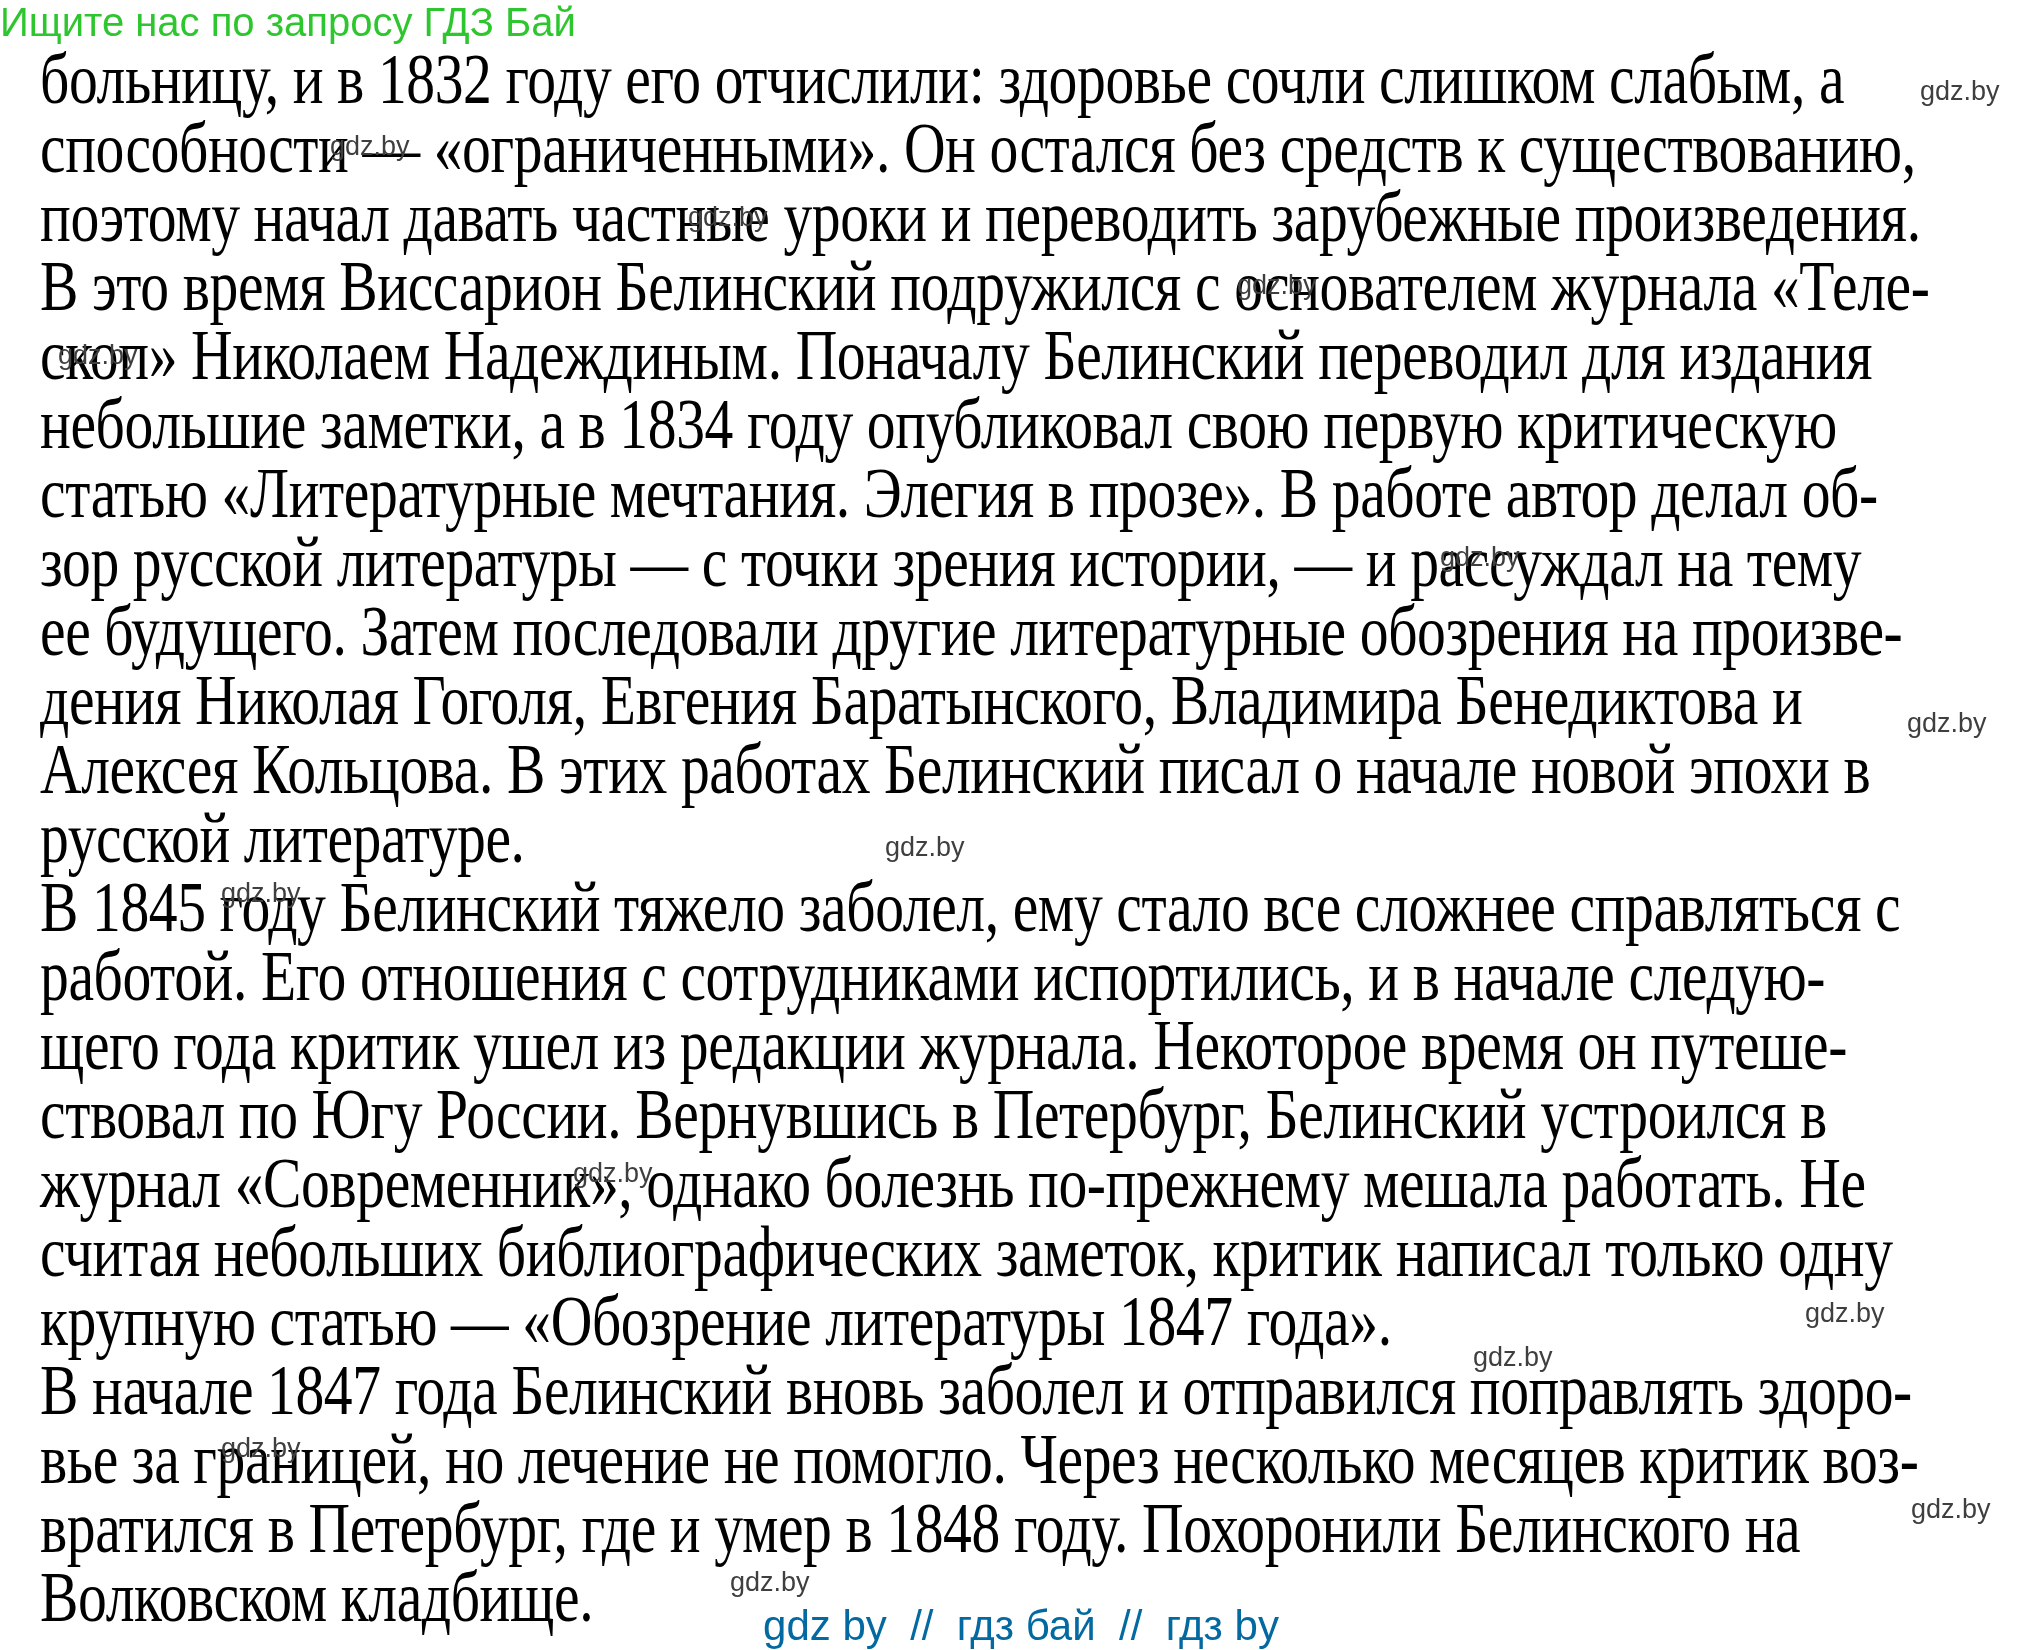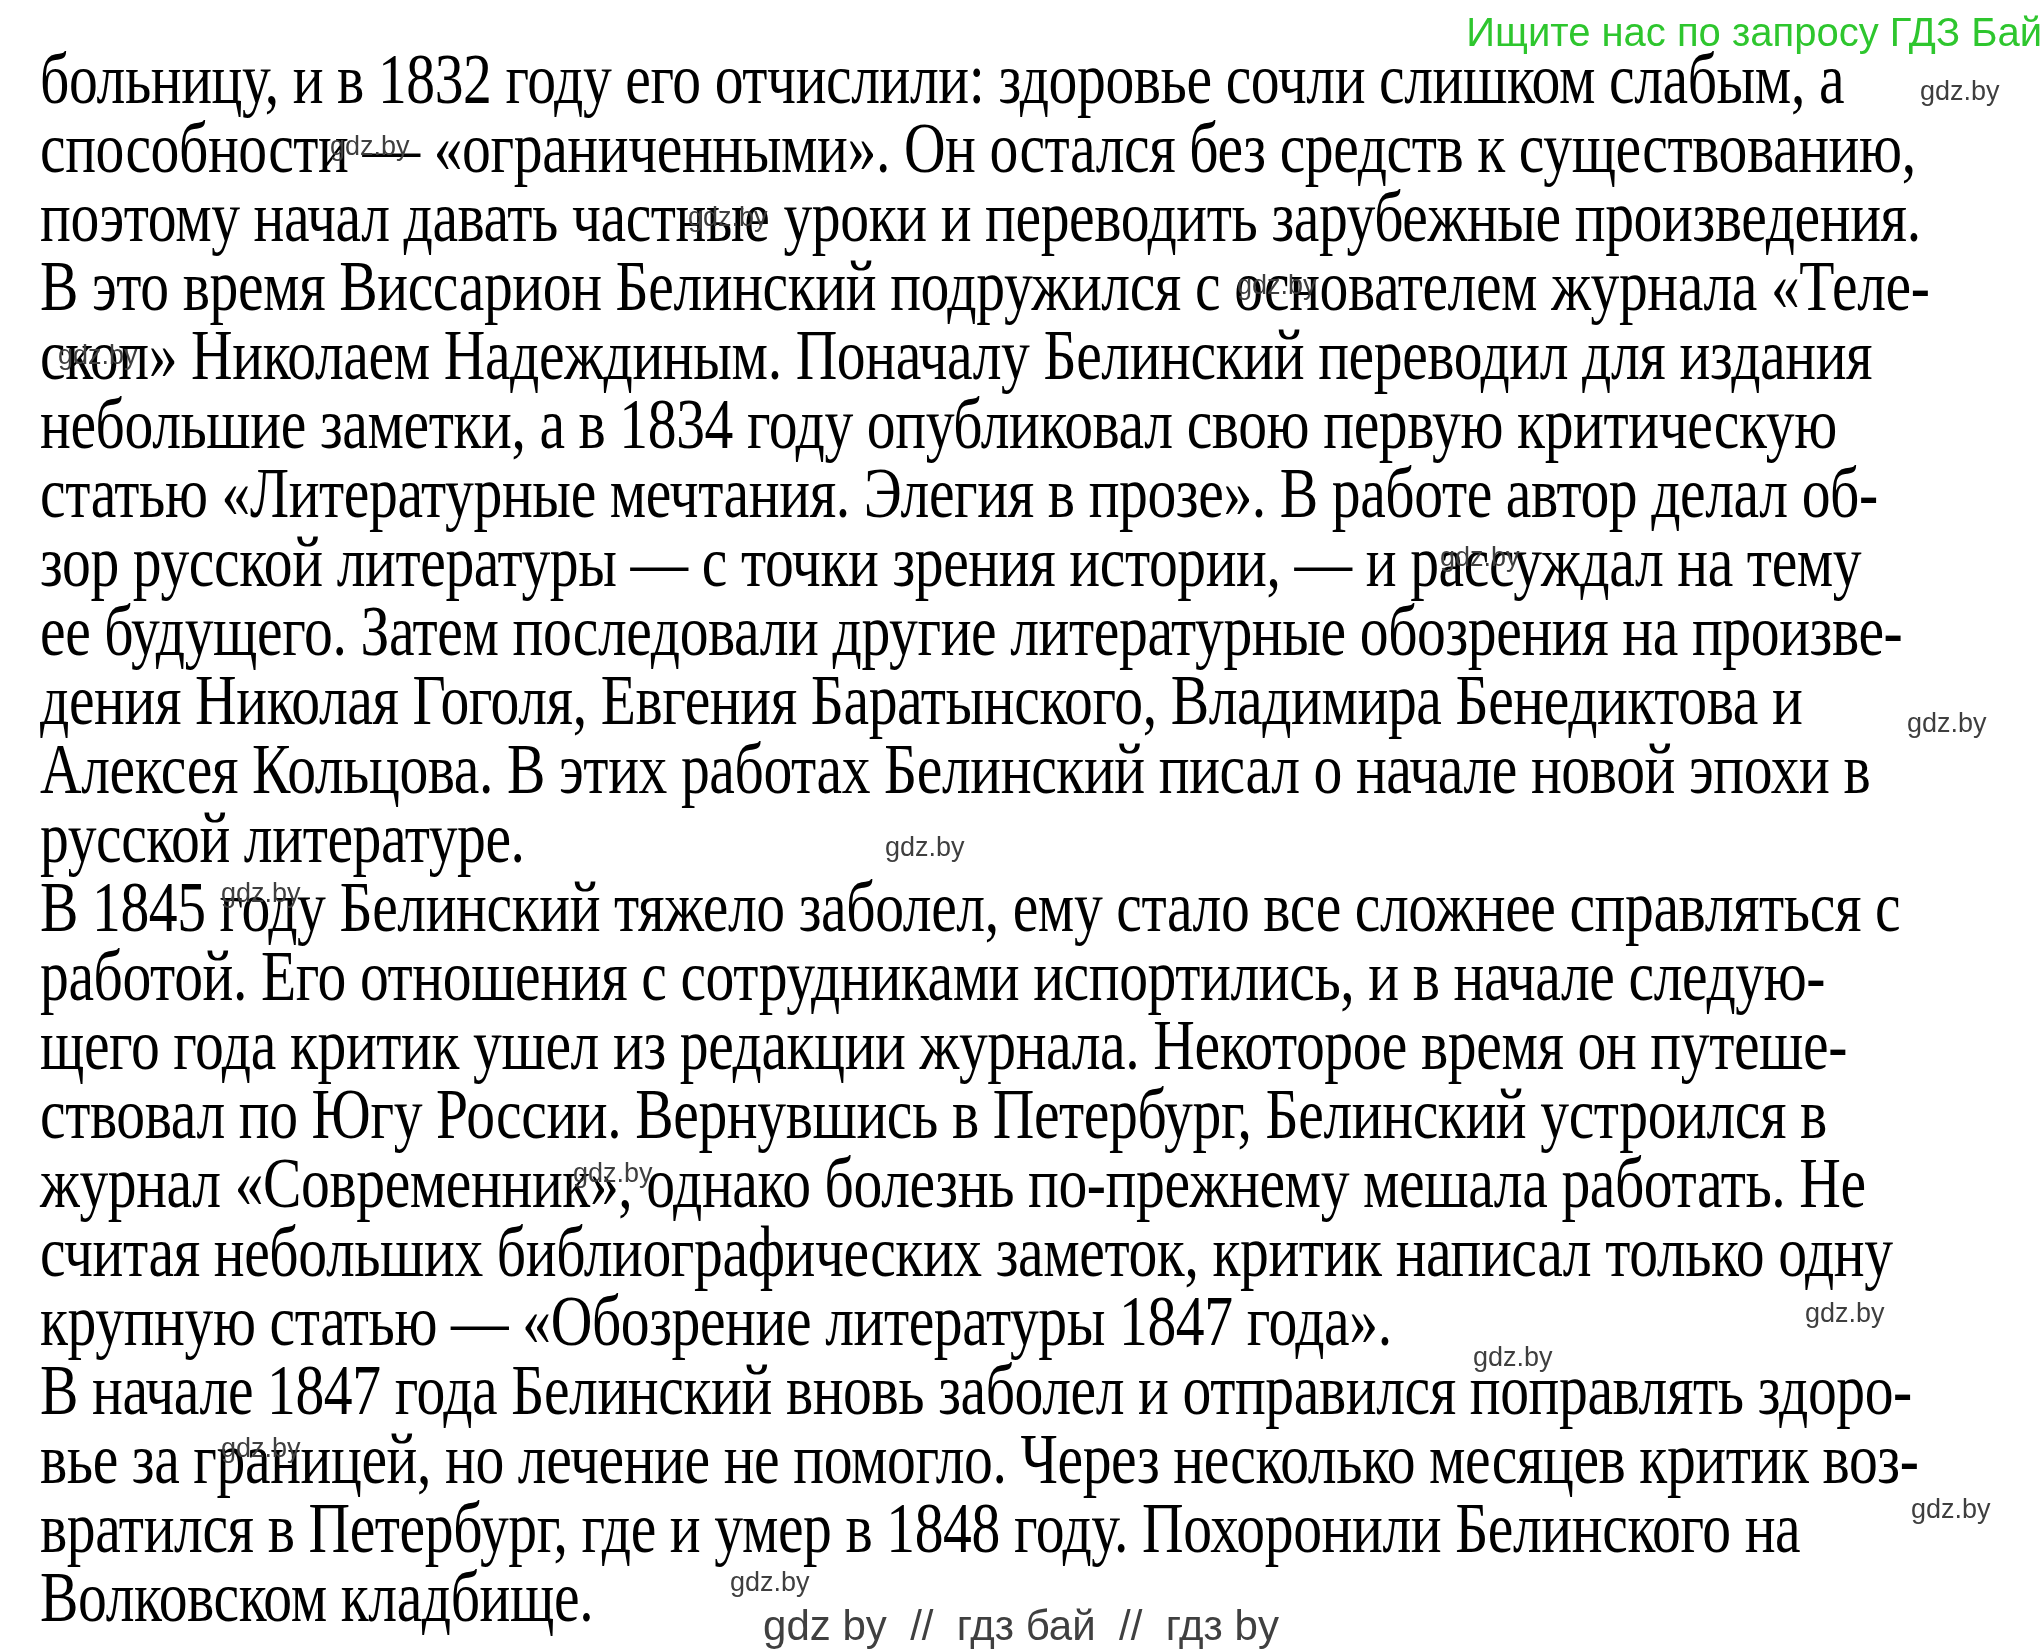--- a/index.html
+++ b/index.html
@@ -7,22 +7,22 @@
     width: 2042px; height: 1650px;
     background: #ffffff;
     position: relative;
     overflow: hidden;
     font-family: "Liberation Serif", "DejaVu Serif", serif;
   }
   .page { position: absolute; inset: 0; }
 
   .promo-header {
     position: absolute;
-    top: 10px; left: 0; width: 2042px;
-    text-align: right;
+    top: 0; left: 0; width: 2042px;
+    text-align: left;
     font-family: "Liberation Sans", "DejaVu Sans", sans-serif;
     font-size: 40px;
     font-weight: 400;
     color: #2ec62e;
     white-space: nowrap;
   }
 
   .text-block {
     position: absolute;
     top: 45px; left: 40px;
@@ -48,21 +48,21 @@
     line-height: 1;
     margin-top: 20px;
   }
 
   .page-footer {
     position: absolute;
     top: 1602px; left: 0; width: 2042px;
     text-align: center;
     font-family: "Liberation Sans", "DejaVu Sans", sans-serif;
     font-size: 42px;
-    color: #404040;
+    color: #0369a1;
     white-space: pre;
   }
 </style>
 </head>
 <body>
 
 <div class="page">
 
   <div class="promo-header">Ищите нас по запросу ГДЗ Бай</div>
 

